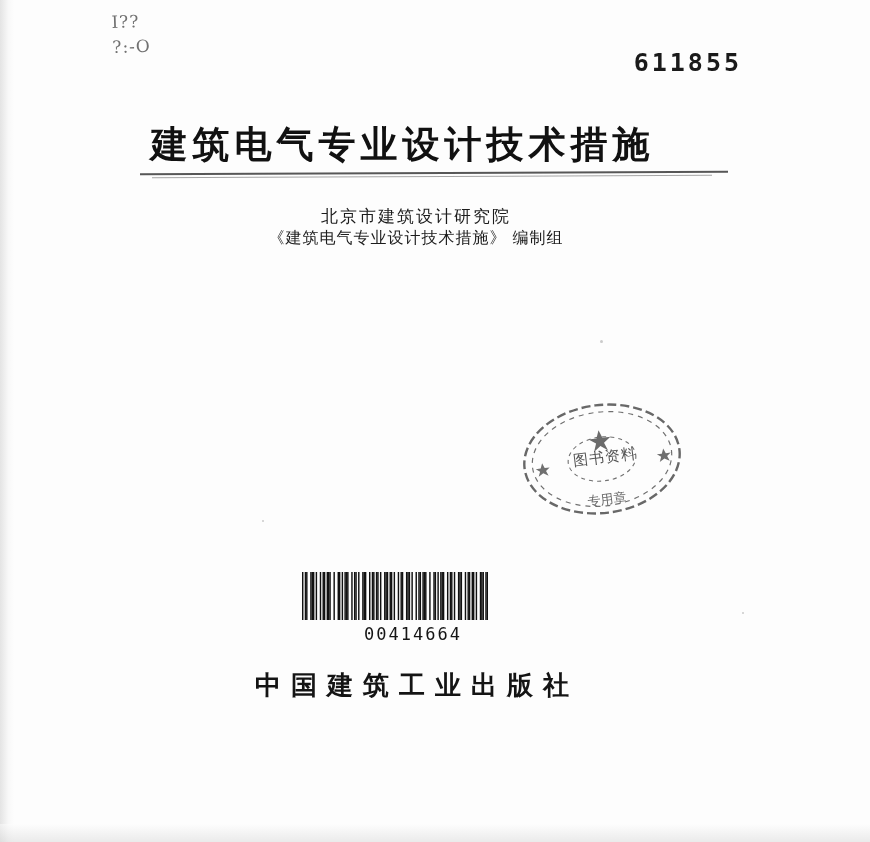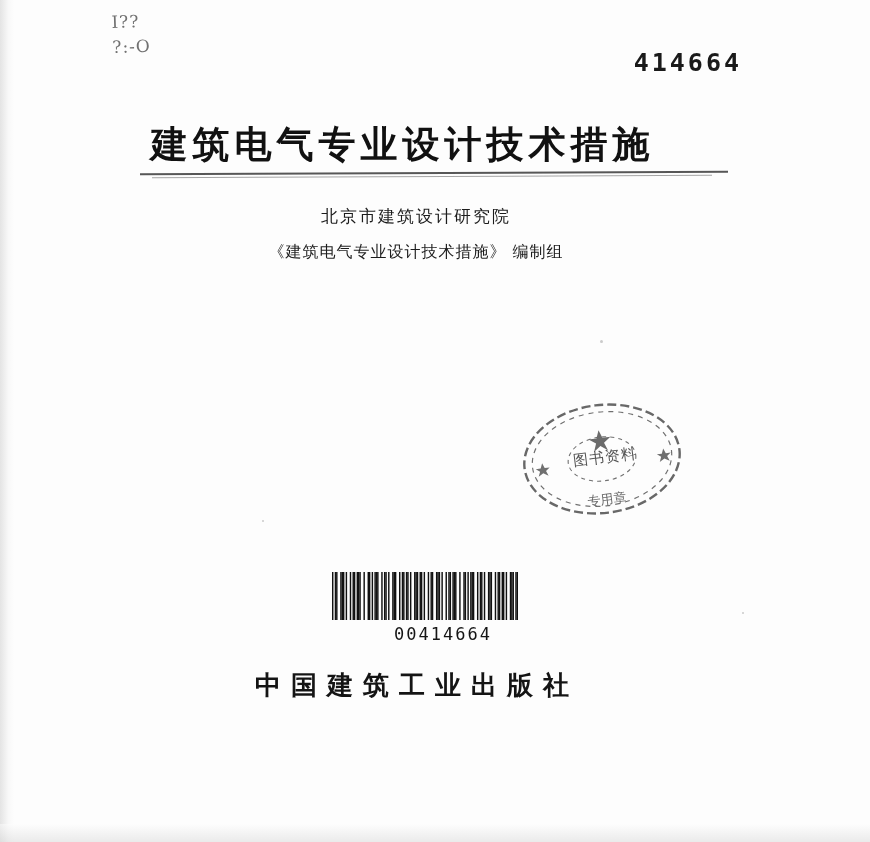--- a/index.html
+++ b/index.html
@@ -97,21 +97,20 @@
     left: 0;
     top: 205px;
     width: 832px;
     text-align: center;
     font-family: "DejaVu Serif", serif;
     font-size: 17px;
     letter-spacing: 2px;
     color: #1c1c1c;
   }
   .byline .line2 {
-    margin-top: 14px;
     font-size: 16px;
     letter-spacing: 1px;
     text-align: center;
   }
   
   .stamp {
     position: absolute;
     left: 518px;
     top: 400px;
     width: 168px;
@@ -128,21 +127,21 @@
     font-family: "DejaVu Serif", serif;
     font-size: 15px;
     color: #2b2b2b;
     letter-spacing: 1px;
     transform: rotate(-7deg);
     opacity: .8;
   }
   
   .barcode-wrap {
     position: absolute;
-    left: 332px;
+    left: 302px;
     top: 572px;
     width: 222px;
   }
   .barcode {
     width: 186px;
     height: 48px;
     display: block;
   }
   .barcode-number {
     margin-top: 4px;
@@ -177,21 +176,21 @@
 <div class="page">
 
   <div class="scan-edge-left"></div>
   <div class="scan-edge-bottom"></div>
 
   <div class="handwriting">
     <div class="hw-line">I??</div>
     <div class="hw-line">?:-O</div>
   </div>
 
-  <div class="accession">414664</div>
+  <div class="accession">611855</div>
 
   <div class="main-title">建筑电气专业设计技术措施</div>
   <div class="title-underline"></div>
   <div class="title-underline second"></div>
 
   <div class="byline">
     <div class="line1">北京市建筑设计研究院</div>
     <div class="line2">《建筑电气专业设计技术措施》 编制组</div>
   </div>
 

